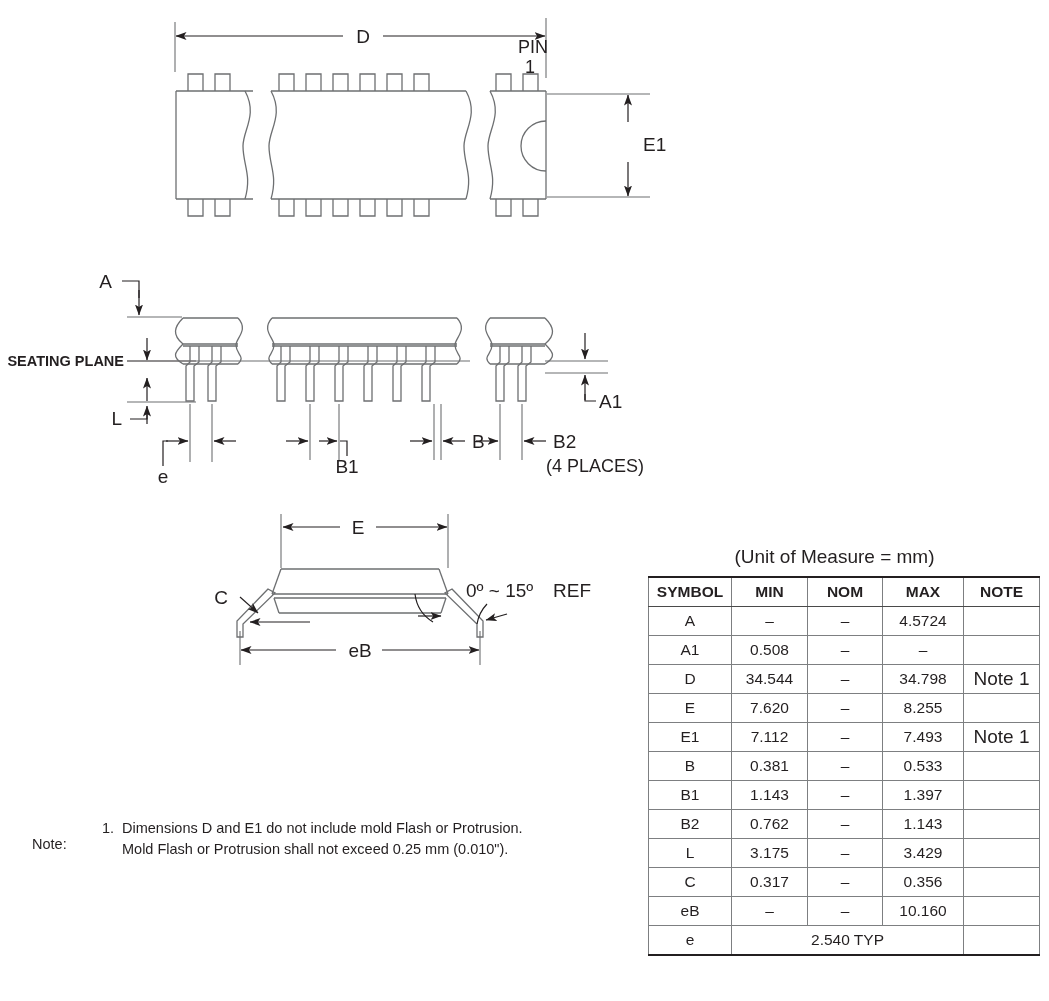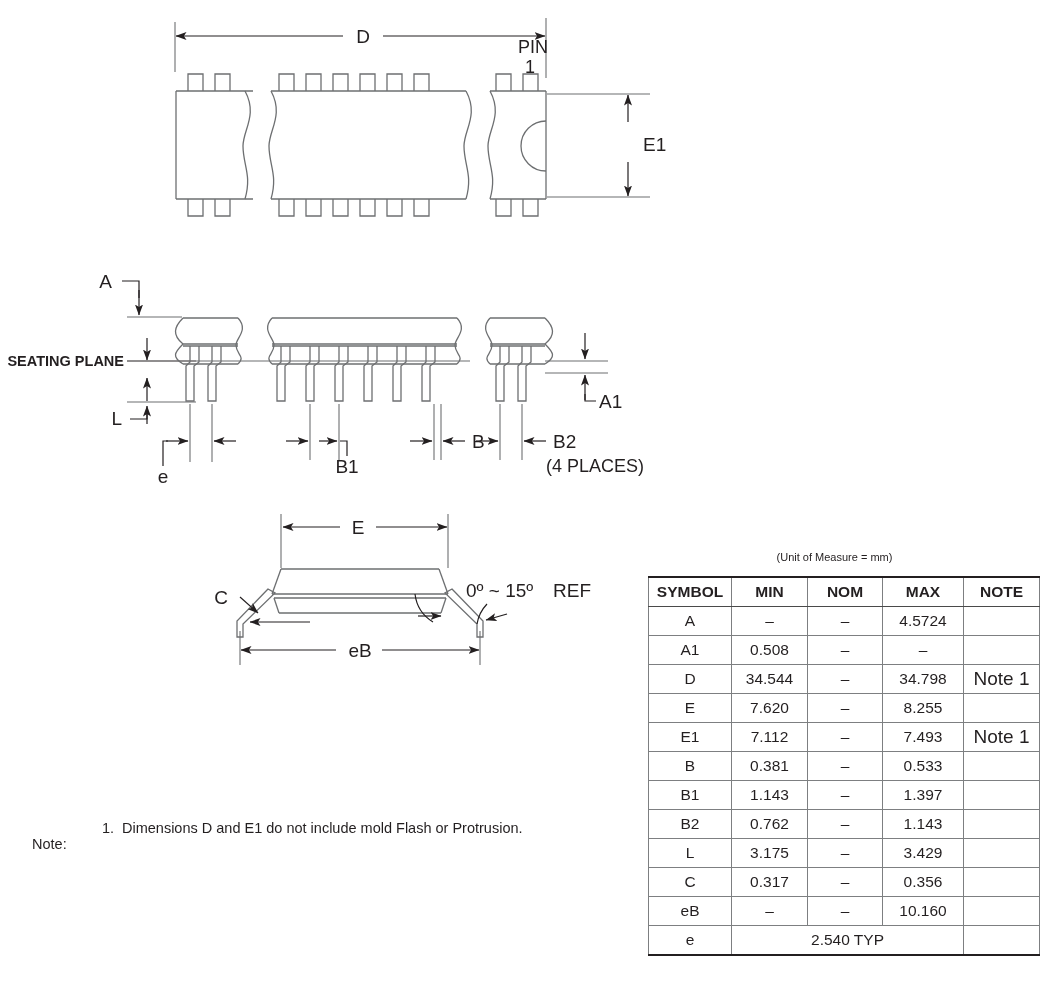--- a/index.html
+++ b/index.html
@@ -41,21 +41,21 @@
   #table-title {
     text-align: center;
     font-size: 17px;
     font-weight: bold;
     letter-spacing: 0.2px;
     line-height: 20px;
     color: #231f20;
   }
   #table-subtitle {
     text-align: center;
-    font-size: 11px;
+    font-size: 19px;
     line-height: 20px;
     margin-top: 1px;
     color: #231f20;
   }
   table.dims {
     margin-top: 9px;
     border-collapse: collapse;
     width: 373px;
     table-layout: fixed;
   }
@@ -509,16 +509,17 @@
           </tr>
         </tbody>
     </table>
   </div>
 
   <div id="bottom-note">
     <span class="note-label">Note:</span>
     <span class="note-num">1.</span>
     <span class="note-body">
       <span>Dimensions D and E1 do not include mold Flash or Protrusion.</span><br>
+      <span>Mold Flash or Protrusion shall not exceed 0.25 mm (0.010").</span>
     </span>
   </div>
 
 </div>
 
 </body></html>

